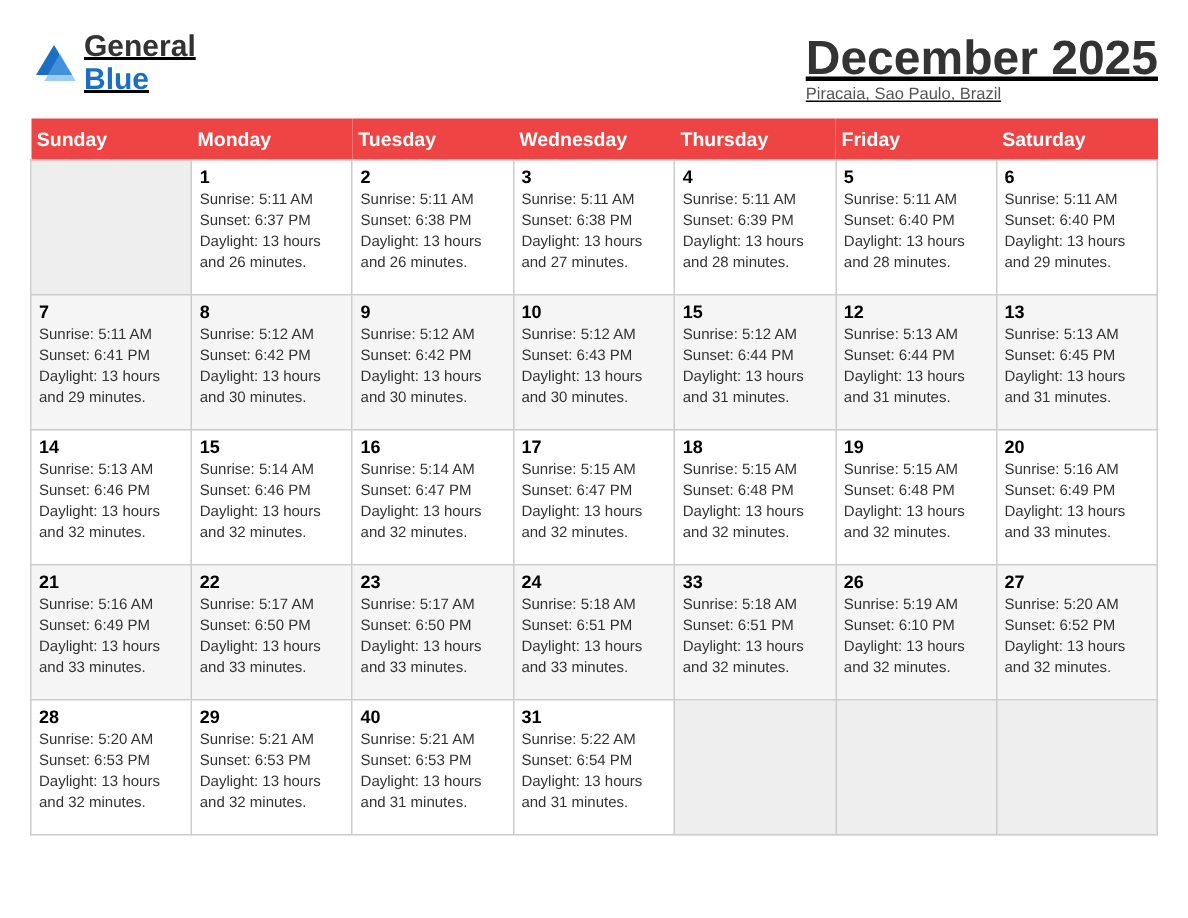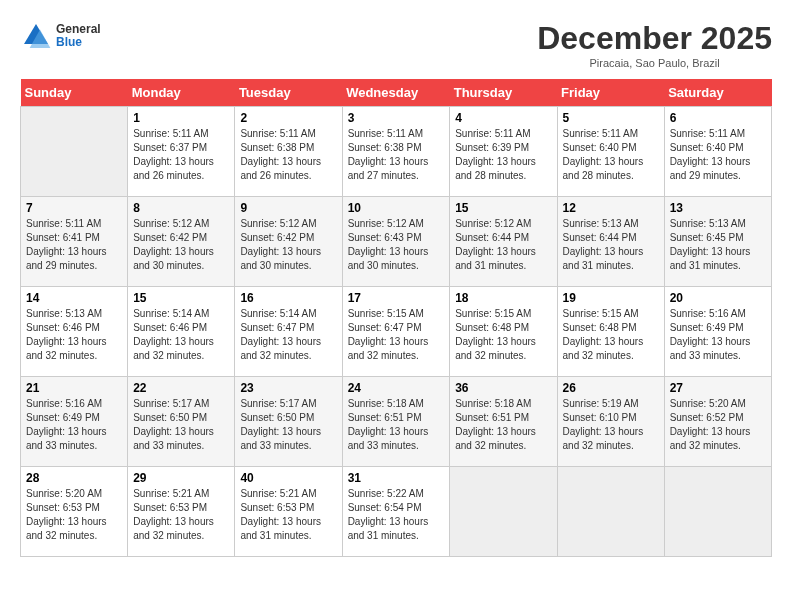--- a/index.html
+++ b/index.html
@@ -15,32 +15,34 @@
       justify-content: space-between;
       align-items: flex-start;
       margin-bottom: 10px;
     }
     .logo {
       display: flex;
       align-items: center;
       gap: 4px;
     }
     .logo-text {
-      font-size: 12px;
+      font-size: 20px;
       font-weight: bold;
       line-height: 1.1;
+      text-decoration: underline;
     }
     .logo-text .general { color: #333; }
     .logo-text .blue { color: #1a6fc4; }
     .logo-icon {
       width: 32px;
       height: 32px;
     }
     .title-block {
-      text-align: center;
+      text-align: left;
+      text-decoration: underline;
     }
     .month-title {
       font-size: 32px;
       font-weight: bold;
       color: #333;
     }
     .subtitle {
       font-size: 11px;
       color: #555;
     }
@@ -290,21 +292,21 @@
 and 33 minutes.</div>
         </td>
         <td>
           <div class="day-num">24</div>
           <div class="day-info" style="white-space: pre-line;">Sunrise: 5:18 AM
 Sunset: 6:51 PM
 Daylight: 13 hours
 and 33 minutes.</div>
         </td>
         <td>
-          <div class="day-num">36</div>
+          <div class="day-num">33</div>
           <div class="day-info" style="white-space: pre-line;">Sunrise: 5:18 AM
 Sunset: 6:51 PM
 Daylight: 13 hours
 and 32 minutes.</div>
         </td>
         <td>
           <div class="day-num">26</div>
           <div class="day-info" style="white-space: pre-line;">Sunrise: 5:19 AM
 Sunset: 6:10 PM
 Daylight: 13 hours

